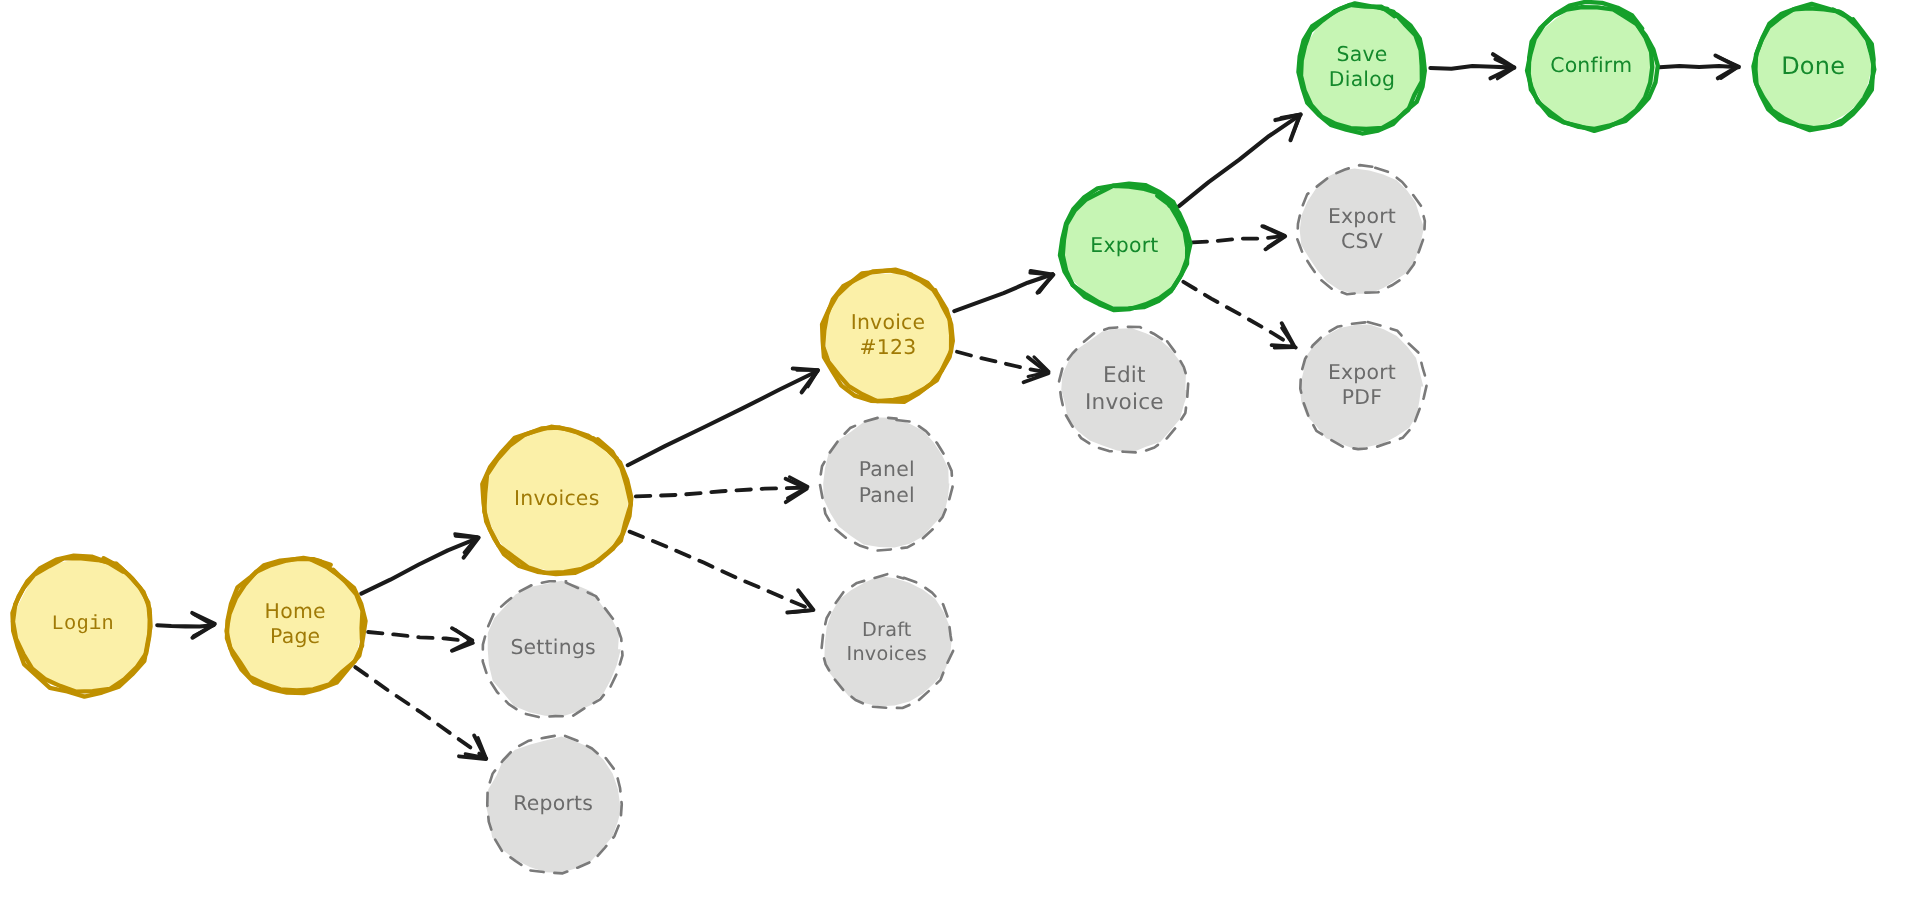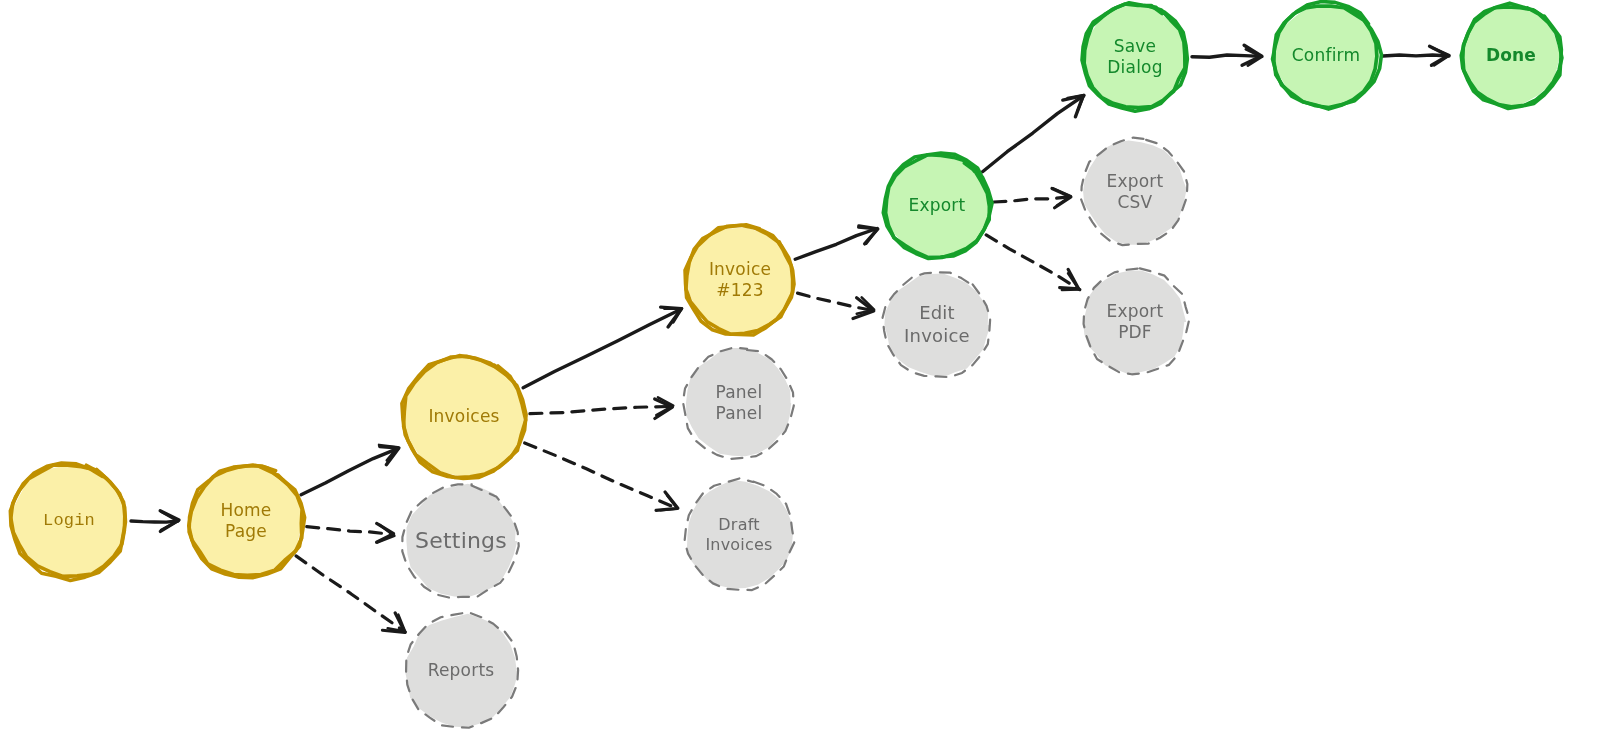--- a/index.html
+++ b/index.html
@@ -195,21 +195,21 @@
       <div class="node-label lbl-active" style="left: 11px; top: 463px; width: 116px; height: 116px; font-size: 17px; font-family: Liberation Mono, monospace;">
         <span>Login</span>
       </div>
       <div class="node-label lbl-active" style="left: 189px; top: 464px; width: 114px; height: 114px; font-size: 17px;">
         <span>Home</span>
         <span>Page</span>
       </div>
       <div class="node-label lbl-active" style="left: 402px; top: 355px; width: 124px; height: 124px; font-size: 17px;">
         <span>Invoices</span>
       </div>
-      <div class="node-label lbl-muted" style="left: 404px; top: 484px; width: 114px; height: 114px; font-size: 22px;">
+      <div class="node-label lbl-muted" style="left: 404px; top: 484px; width: 114px; height: 114px; font-size: 17px;">
         <span>Settings</span>
       </div>
       <div class="node-label lbl-muted" style="left: 404px; top: 614px; width: 114px; height: 114px; font-size: 17px; justify-content: center;">
         <span>Reports</span>
       </div>
       <div class="node-label lbl-active" style="left: 685px; top: 225px; width: 110px; height: 110px; font-size: 17px;">
         <span>Invoice</span>
         <span>#123</span>
       </div>
       <div class="node-label lbl-muted" style="left: 684px; top: 348px; width: 110px; height: 110px; font-size: 17px;">
@@ -235,17 +235,17 @@
         <span>Export</span>
         <span>CSV</span>
       </div>
       <div class="node-label lbl-muted" style="left: 1082px; top: 269px; width: 106px; height: 106px; font-size: 17px;">
         <span>Export</span>
         <span>PDF</span>
       </div>
       <div class="node-label lbl-success" style="left: 1273px; top: 3px; width: 106px; height: 106px; font-size: 17px;">
         <span>Confirm</span>
       </div>
-      <div class="node-label lbl-success" style="left: 1460px; top: 5px; width: 102px; height: 102px; font-size: 17px; font-weight: bold;">
+      <div class="node-label lbl-success" style="left: 1460px; top: 5px; width: 102px; height: 102px; font-size: 20px;">
         <span>Done</span>
       </div>
     </div>
 </div>
 
 </body></html>

